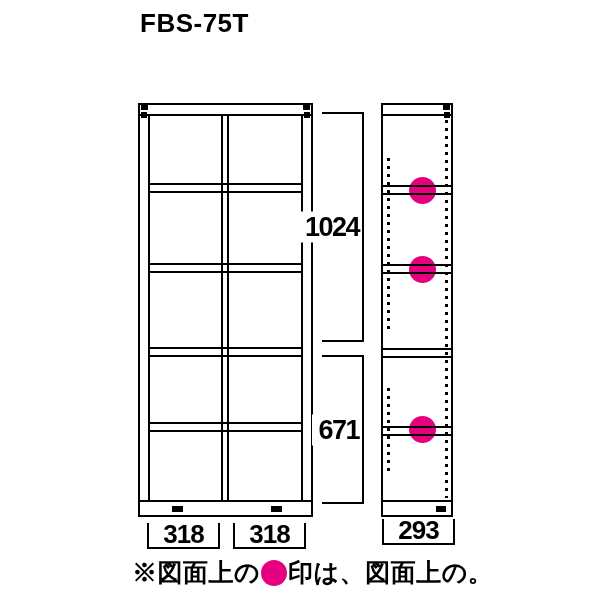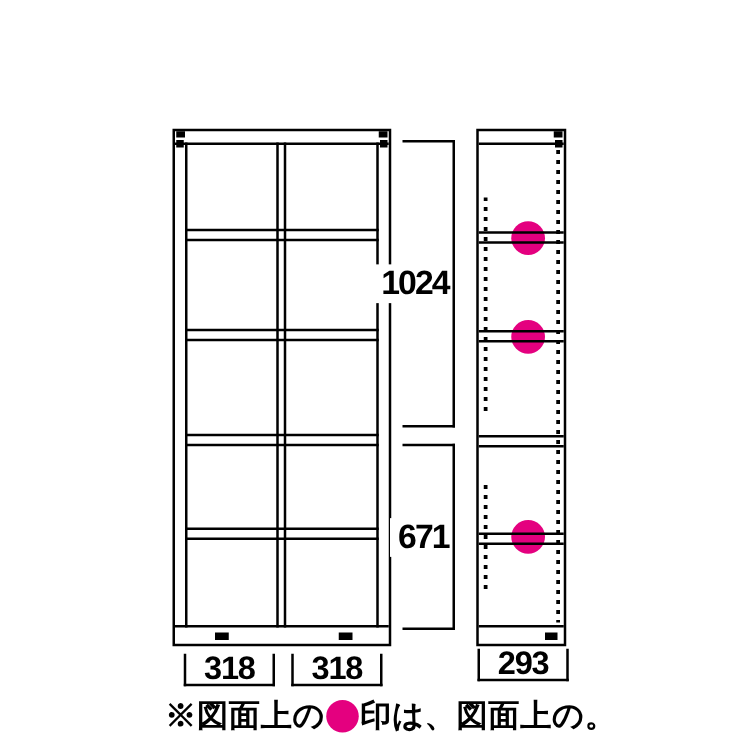--- a/index.html
+++ b/index.html
@@ -73,20 +73,21 @@
   .note { position:absolute; left:132px; top:556px; display:flex; align-items:center;
     font-size:25px; font-weight:bold; letter-spacing:0.5px; white-space:nowrap; }
   .note .dot { width:26px; height:26px; border-radius:50%; display:inline-block; margin:0 1px; }
 </style>
 </head>
 <body>
 
 <div class="canvas">
 
   <div class="models">
+    <div>FBS-75T</div>
   </div>
 
   <div class="view front">
     <div class="hline top-inner"></div>
     <div class="vline inner-left"></div>
     <div class="vline inner-right"></div>
     <div class="divider"></div>
     <div class="shelf s1"></div>
     <div class="shelf s2"></div>
     <div class="shelf s3"></div>

